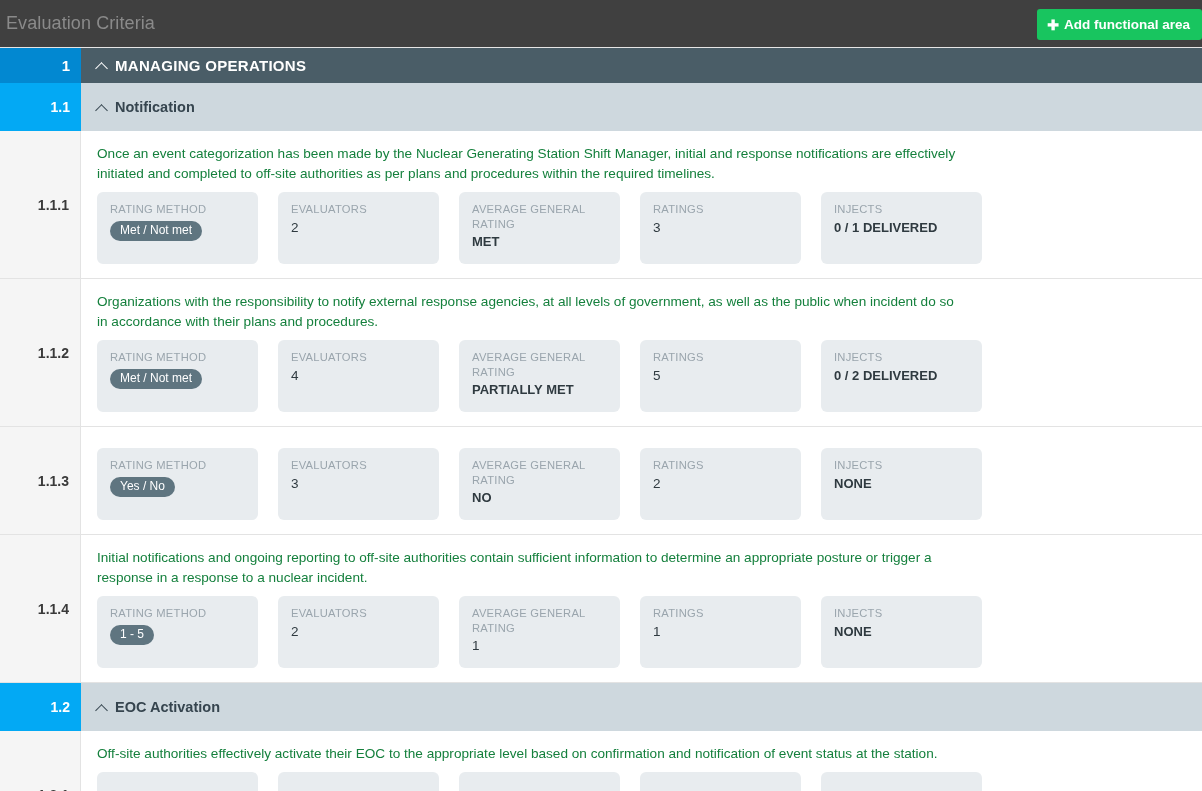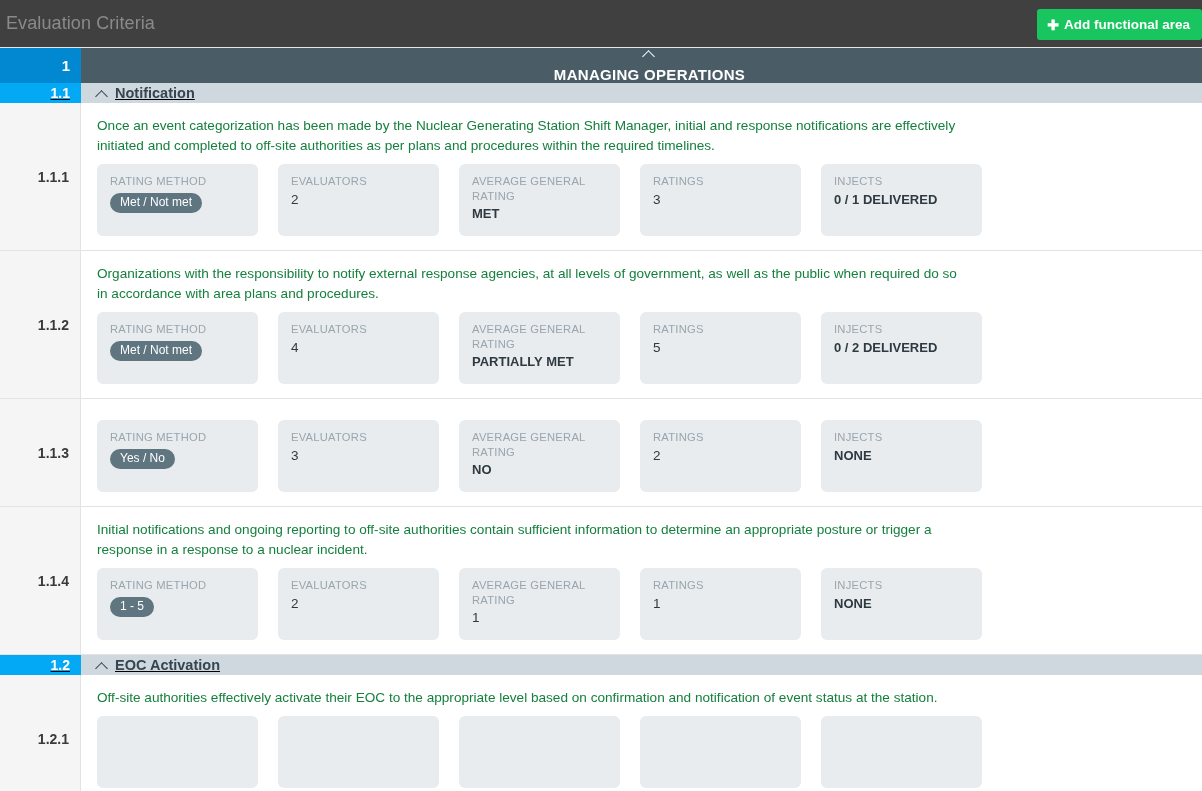--- a/index.html
+++ b/index.html
@@ -95,25 +95,24 @@
   
   .lvl1 { height: 35px; }
   .lvl1 .sec-num { background: #0288d1; font-size: 15px; }
   .lvl1 .sec-body {
     background: #4a5d67;
     color: #ffffff;
     font-size: 15px;
     font-weight: 700;
     letter-spacing: .3px;
     height: 100%;
-    flex-direction: column;
-  }
-
-  
-  .lvl2 { height: 20px; text-decoration: underline; }
+  }
+
+  
+  .lvl2 { height: 48px; }
   .lvl2 .sec-num { background: #03a9f4; font-size: 14px; }
   .lvl2 .sec-body {
     background: #ced8de;
     color: #36454f;
     font-size: 14.5px;
     font-weight: 700;
     height: 100%;
   }
 
   
@@ -240,21 +239,21 @@
         <div class="card-label">INJECTS</div>
         <div class="card-value">0 / 1 DELIVERED</div>
       </div>
     </div>
   </div>
 </div>
 
 <div class="crit-row">
   <div class="crit-num">1.1.2</div>
   <div class="crit-body">
-    <div class="crit-desc">Organizations with the responsibility to notify external response agencies, at all levels of government, as well as the public when required do so in accordance with area plans and procedures.</div>
+    <div class="crit-desc">Organizations with the responsibility to notify external response agencies, at all levels of government, as well as the public when incident do so in accordance with their plans and procedures.</div>
     <div class="cards">
       <div class="card">
         <div class="card-label">RATING METHOD</div>
         <span class="pill">Met / Not met</span>
       </div>
       <div class="card">
         <div class="card-label">EVALUATORS</div>
         <div class="card-value plain">4</div>
       </div>
       <div class="card">

